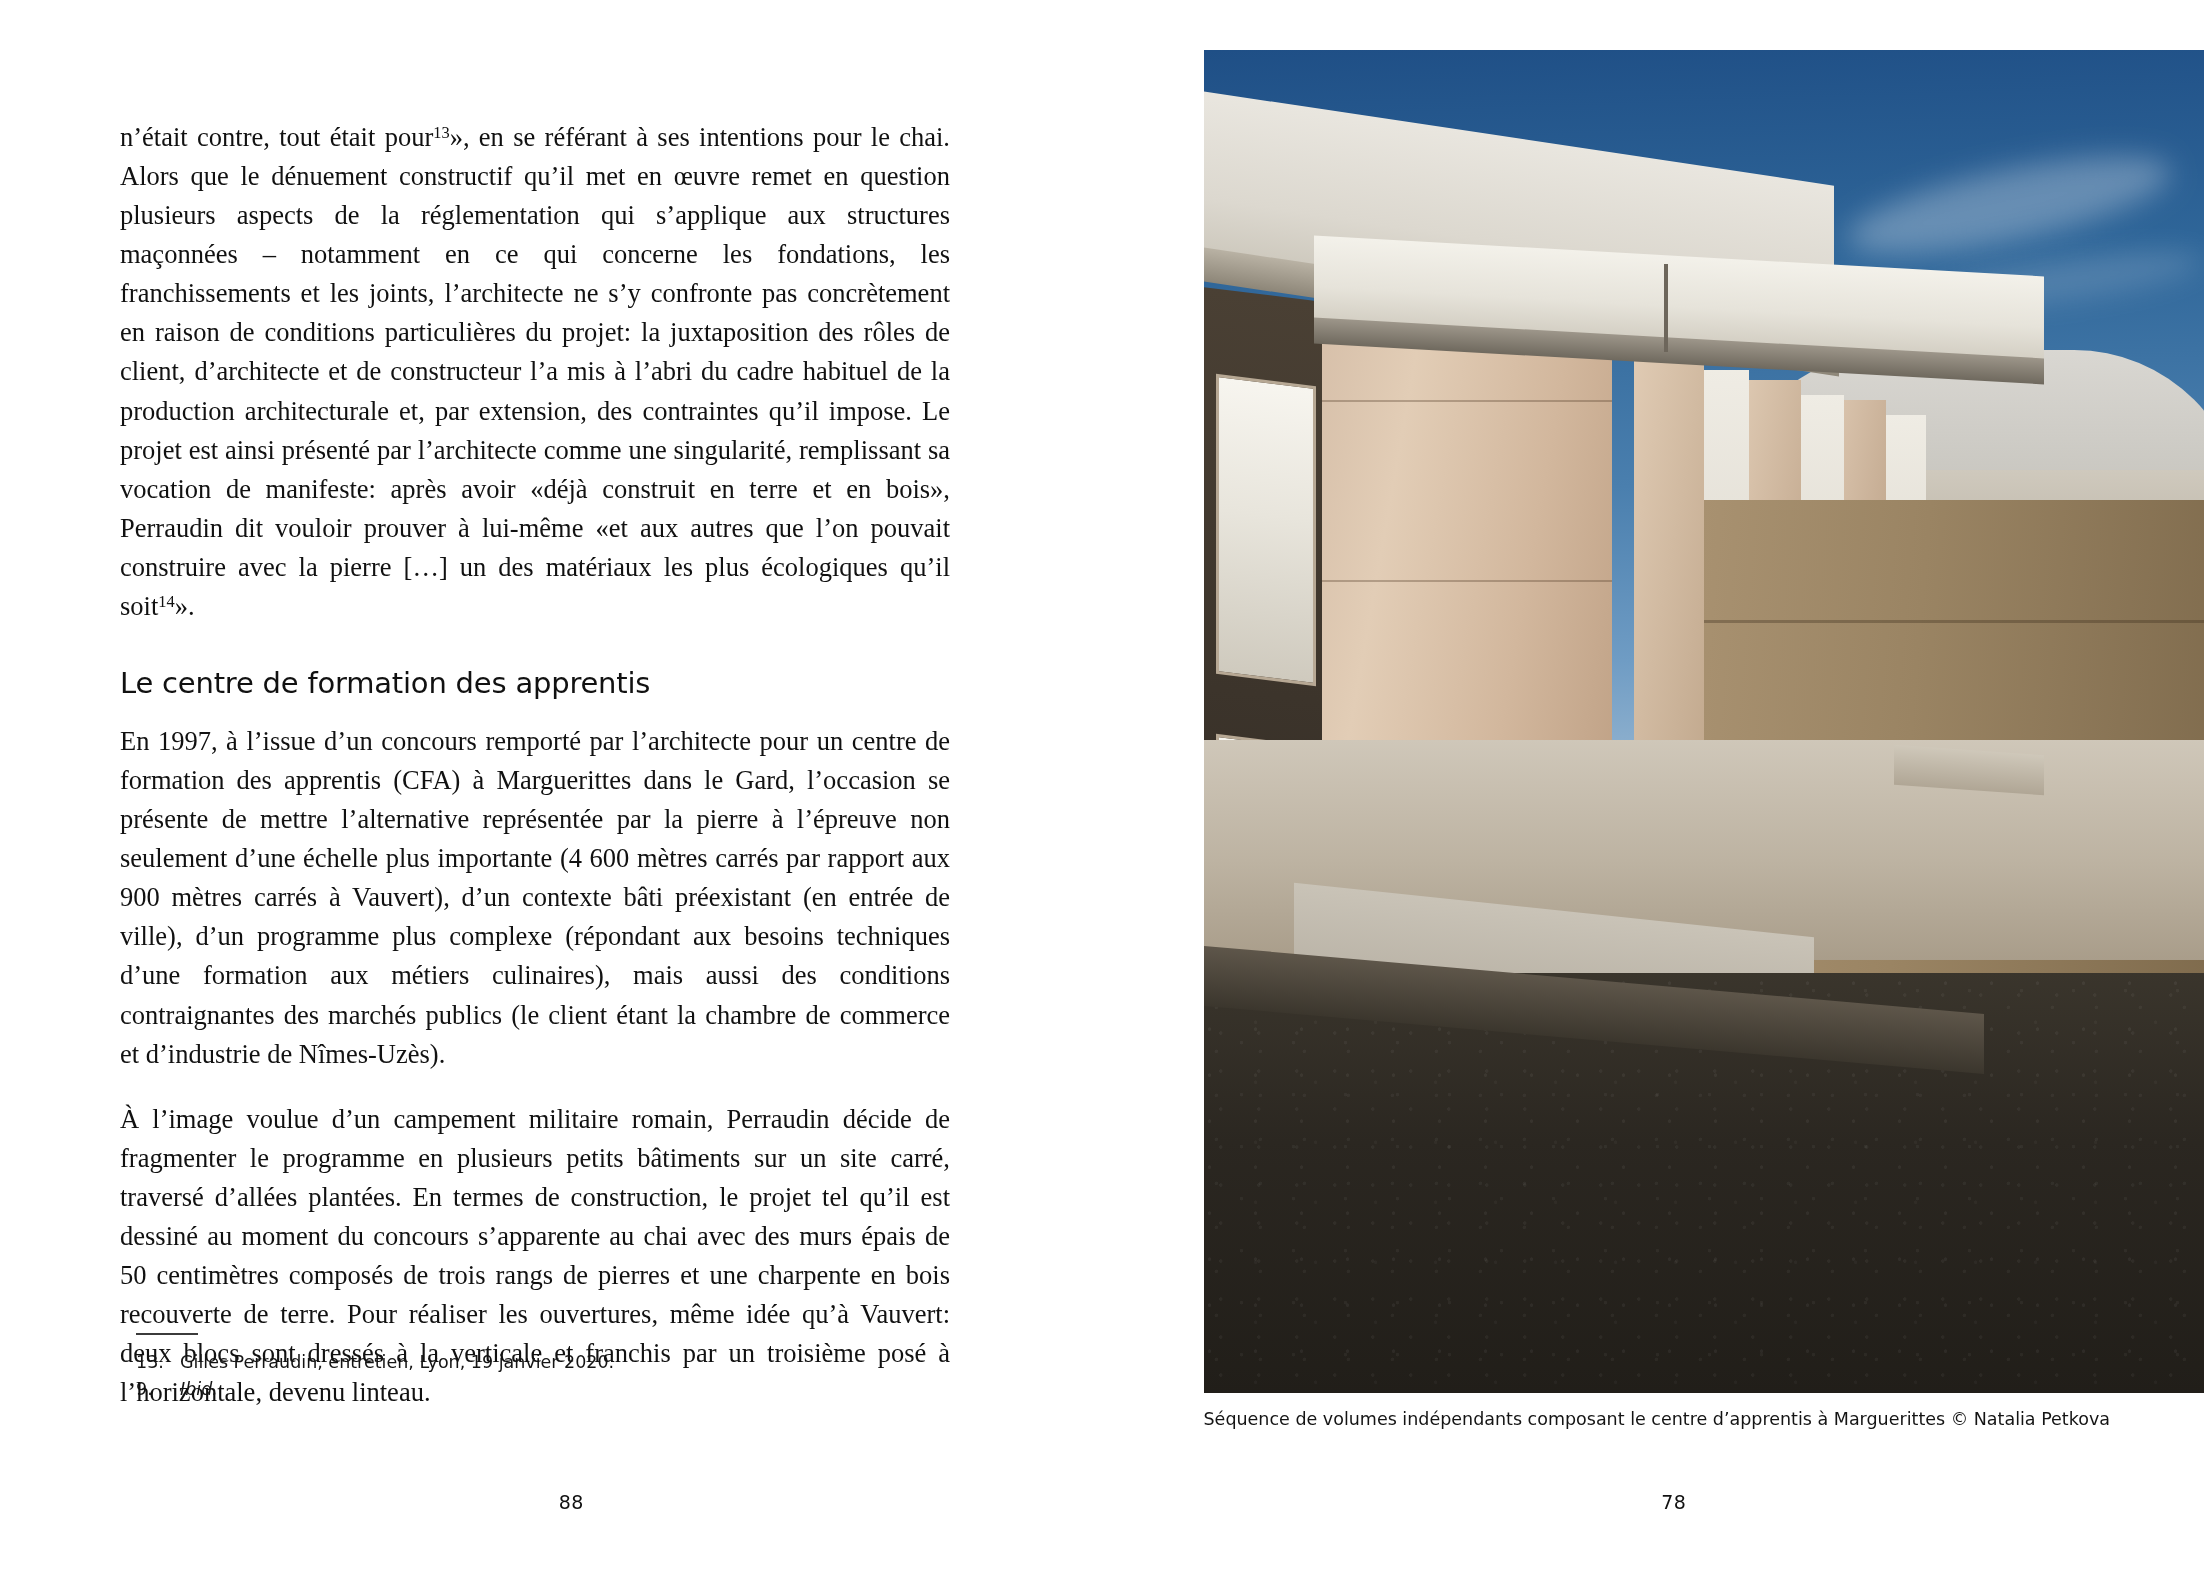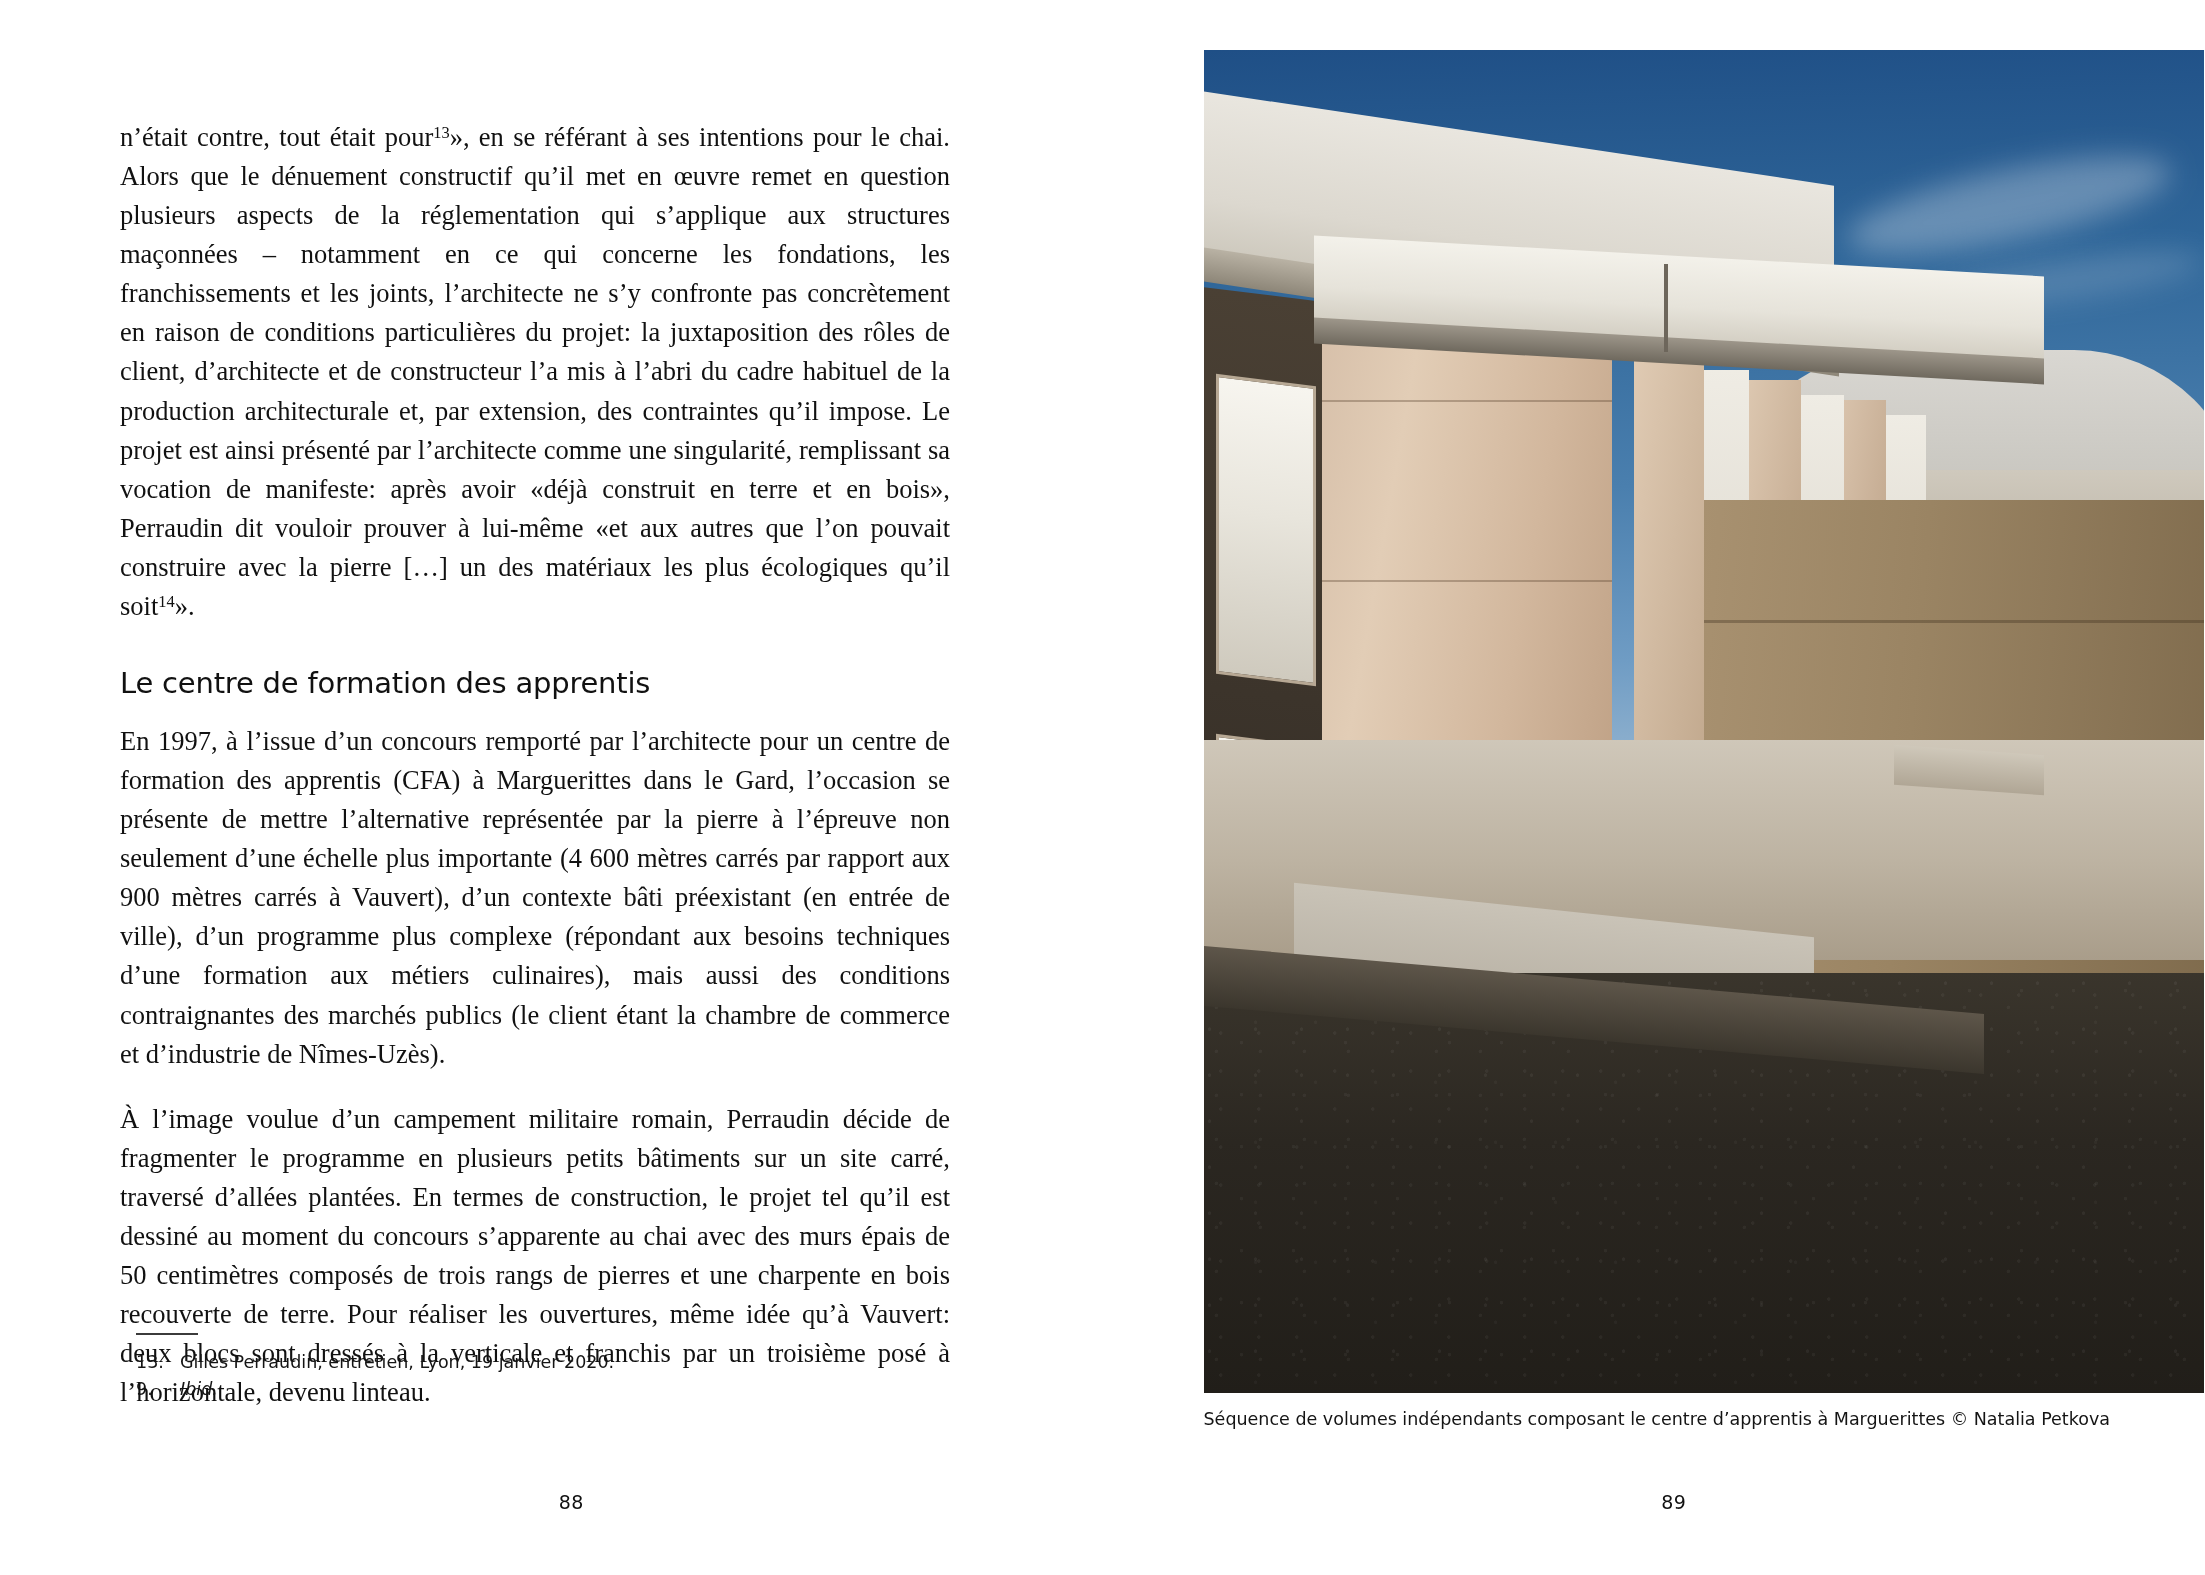--- a/index.html
+++ b/index.html
@@ -367,16 +367,16 @@
 
         <div class="asphalt">
           <div class="asphalt-tex"></div>
         </div>
         <div class="curb"></div>
       </div>
     </div>
 
     <div class="caption">Séquence de volumes indépendants composant le centre d’apprentis à Marguerittes © Natalia Petkova</div>
 
-    <div class="folio">89</div>
+    <div class="folio">78</div>
   </div>
 
 </div>
 
 </body></html>

